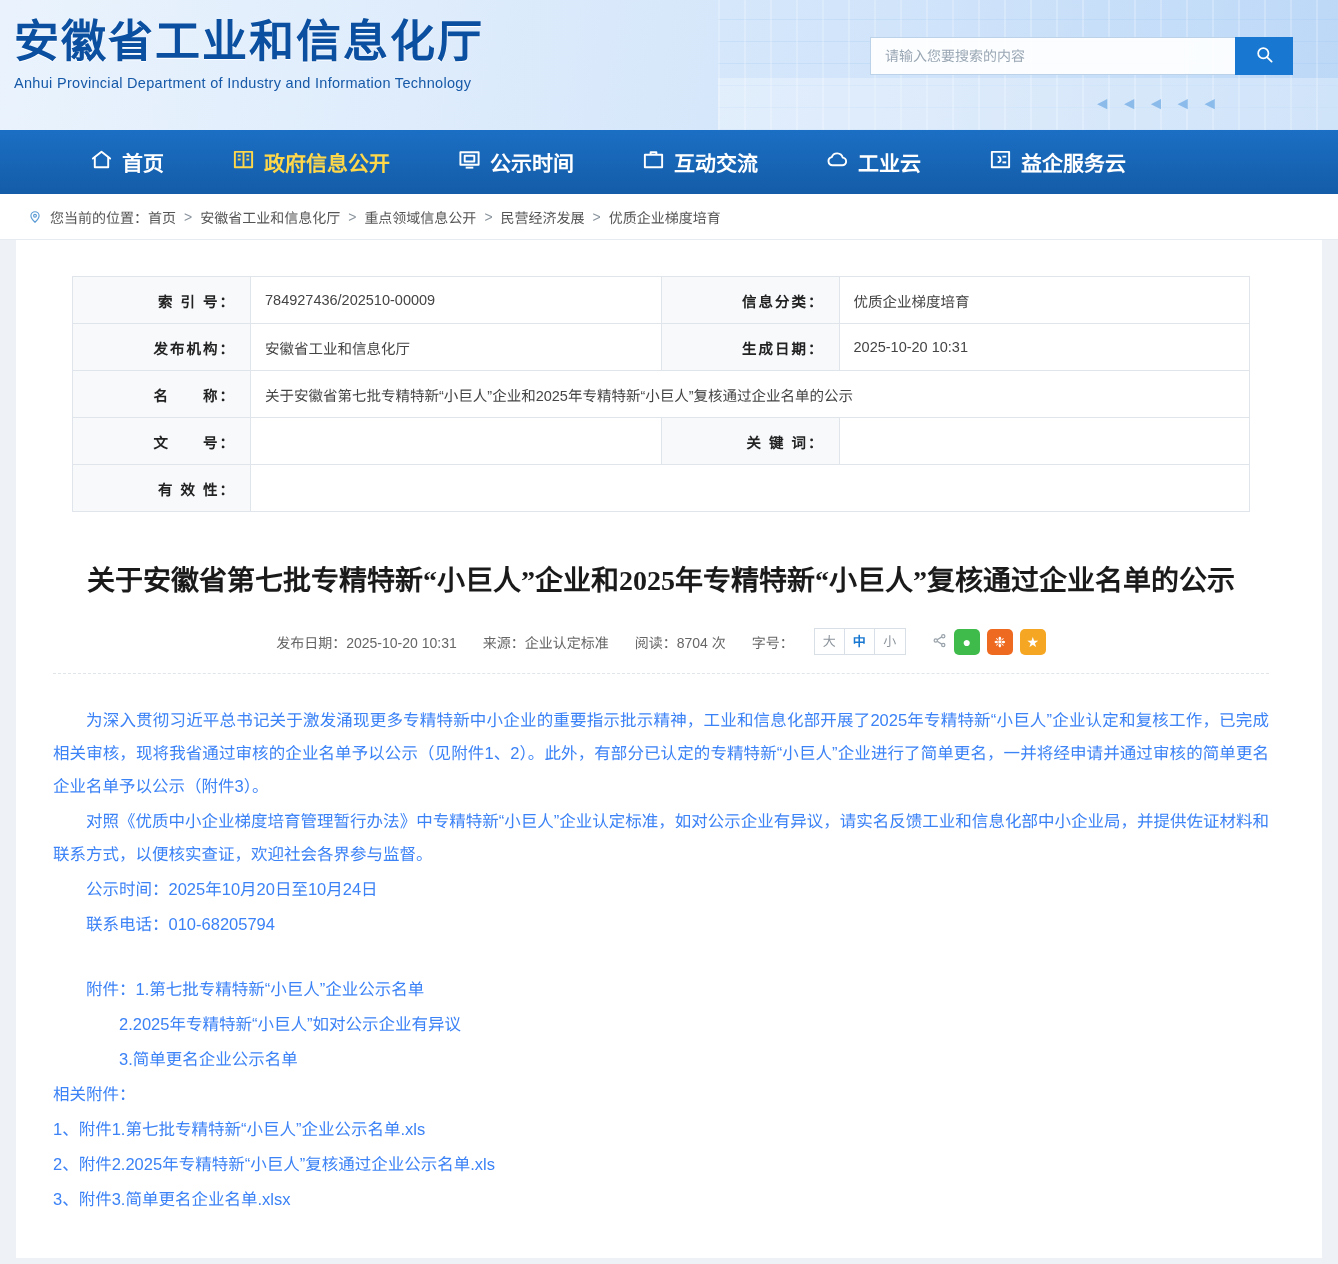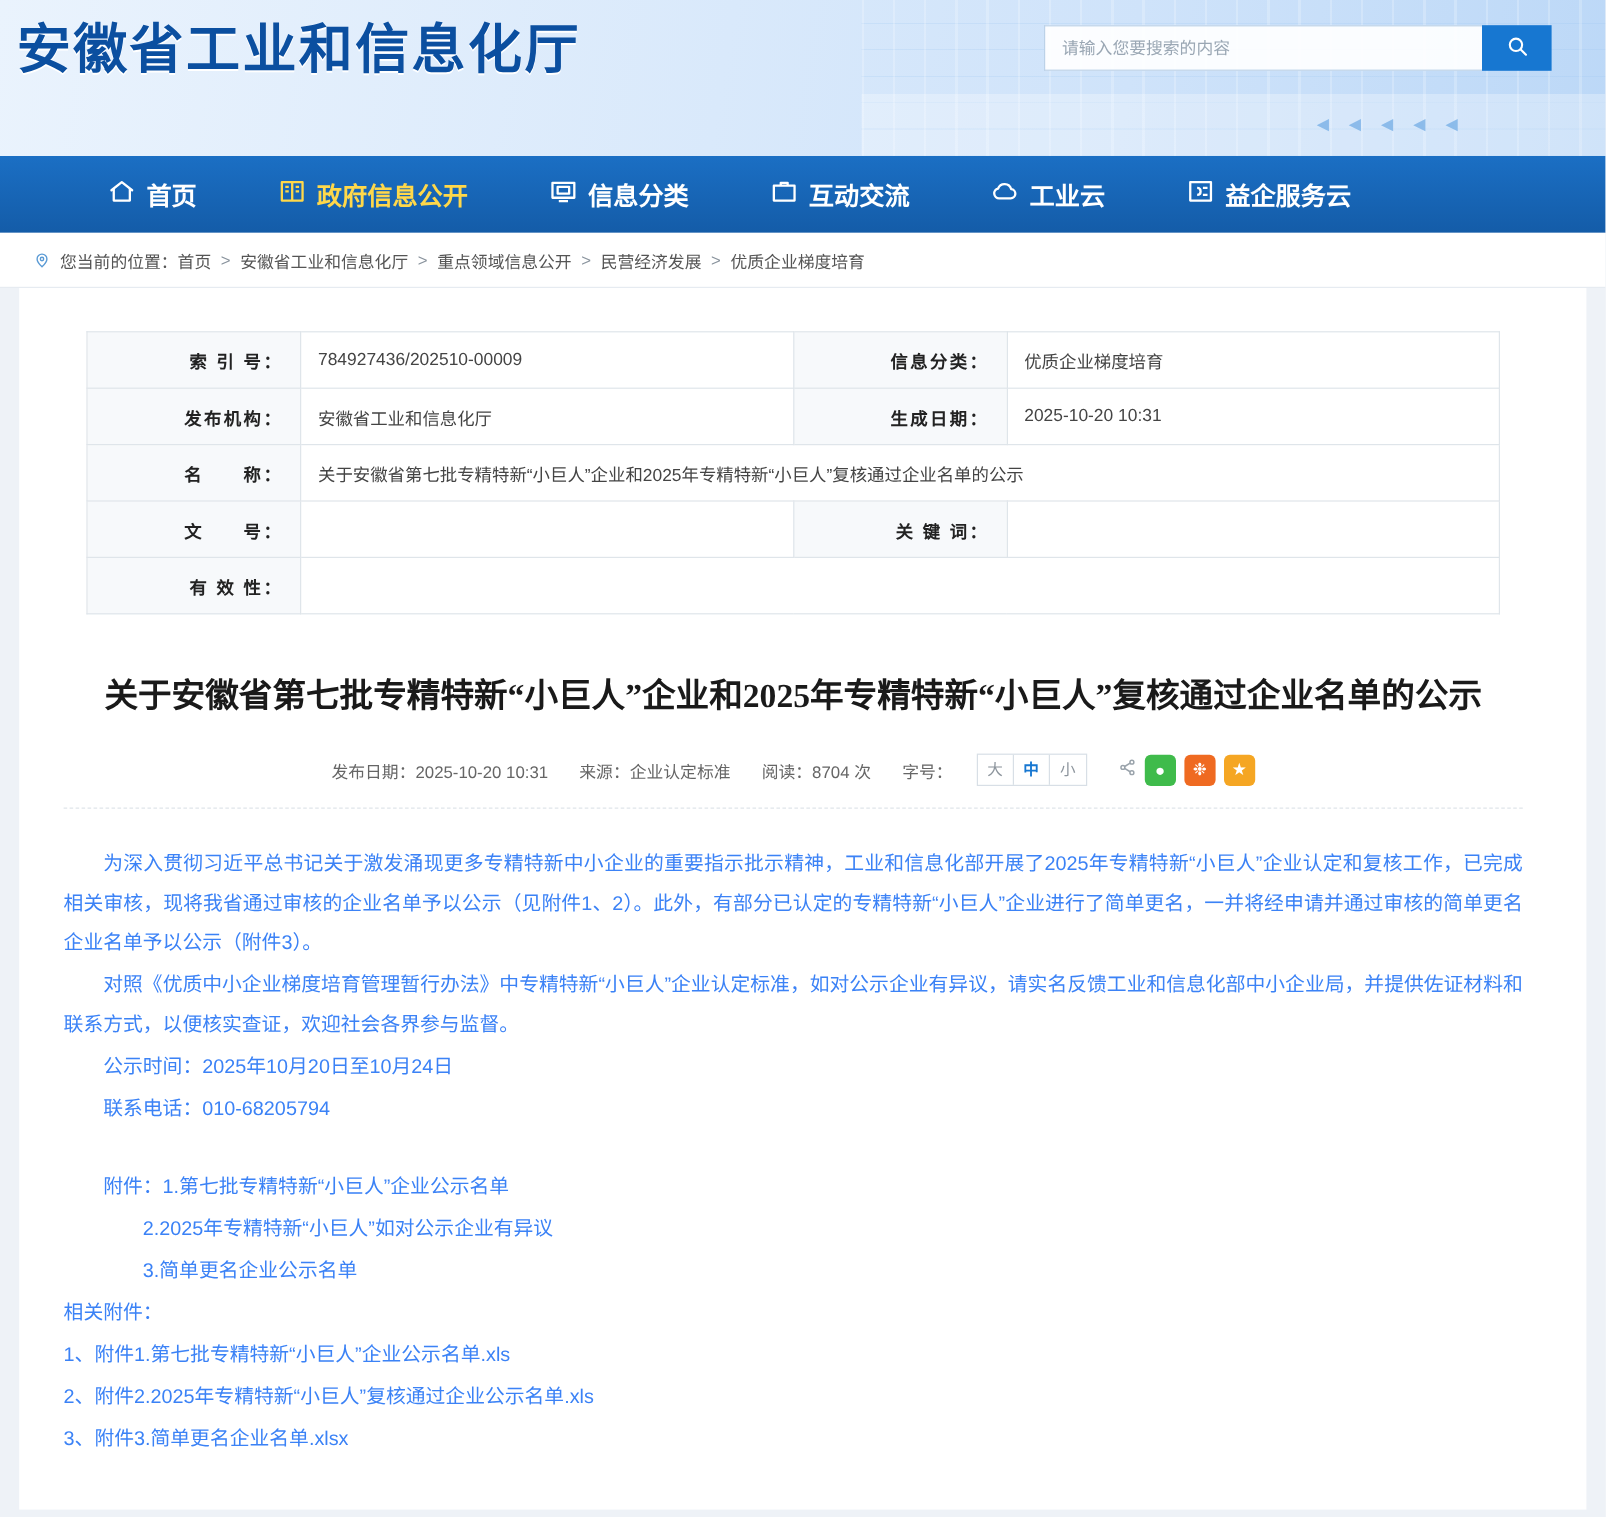--- a/index.html
+++ b/index.html
@@ -38,21 +38,21 @@
     text-shadow: 0 1px 0 #fff;
     margin: 0;
   }
   .site-sub{
     margin-top: 6px;
     font-size: 14.5px;
     color: #1659a8;
     letter-spacing: .3px;
   }
   .search-wrap{
-    position:absolute; right: 45px; top: 21px; z-index: 5;
+    position:absolute; right: 45px; top: 37px; z-index: 5;
     display:flex; align-items:center;
   }
   .search-input{
     width: 365px; height: 38px;
     border: 1px solid #bcd2e8;
     border-right:none;
     background: rgba(255,255,255,.92);
     padding: 0 14px;
     font-size: 14px; color:#555;
     outline: none;
@@ -200,20 +200,21 @@
   .attach-line.sub{ text-indent: 4em; }
   .rel-title{ margin-top: 4px; }
   .rel-item{ margin: 0; }
 </style>
 </head>
 <body>
 
 <div class="header">
   <div class="header-inner">
     <h1 class="site-title">安徽省工业和信息化厅</h1>
+    <div class="site-sub">Anhui Provincial Department of Industry and Information Technology</div>
   </div>
 
   <div class="search-wrap">
     <input class="search-input" type="text" placeholder="请输入您要搜索的内容" style="">
     <button class="search-btn">
       <span>
         <svg viewBox="0 0 24 24" fill="none" stroke="#ffffff" stroke-width="2.2" stroke-linecap="round">
           <circle cx="10.5" cy="10.5" r="6.5"></circle>
           <line x1="15.5" y1="15.5" x2="21" y2="21"></line>
         </svg>
@@ -256,21 +257,21 @@
   </div>
 
   <div class="nav-item">
     <span>
       <svg viewBox="0 0 24 24" fill="none" stroke="#ffffff" stroke-width="2" stroke-linejoin="round">
         <rect x="2.5" y="4.5" width="19" height="13"></rect>
         <rect x="7" y="8" width="10" height="6"></rect>
         <line x1="8" y1="20.5" x2="16" y2="20.5"></line>
       </svg>
     </span>
-    <span>信息分类</span>
+    <span>公示时间</span>
   </div>
 
   <div class="nav-item">
     <span>
       <svg viewBox="0 0 24 24" fill="none" stroke="#ffffff" stroke-width="2" stroke-linejoin="round">
         <rect x="3" y="7" width="18" height="13"></rect>
         <path d="M9 7V4.5h6V7"></path>
       </svg>
     </span>
     <span>互动交流</span>

